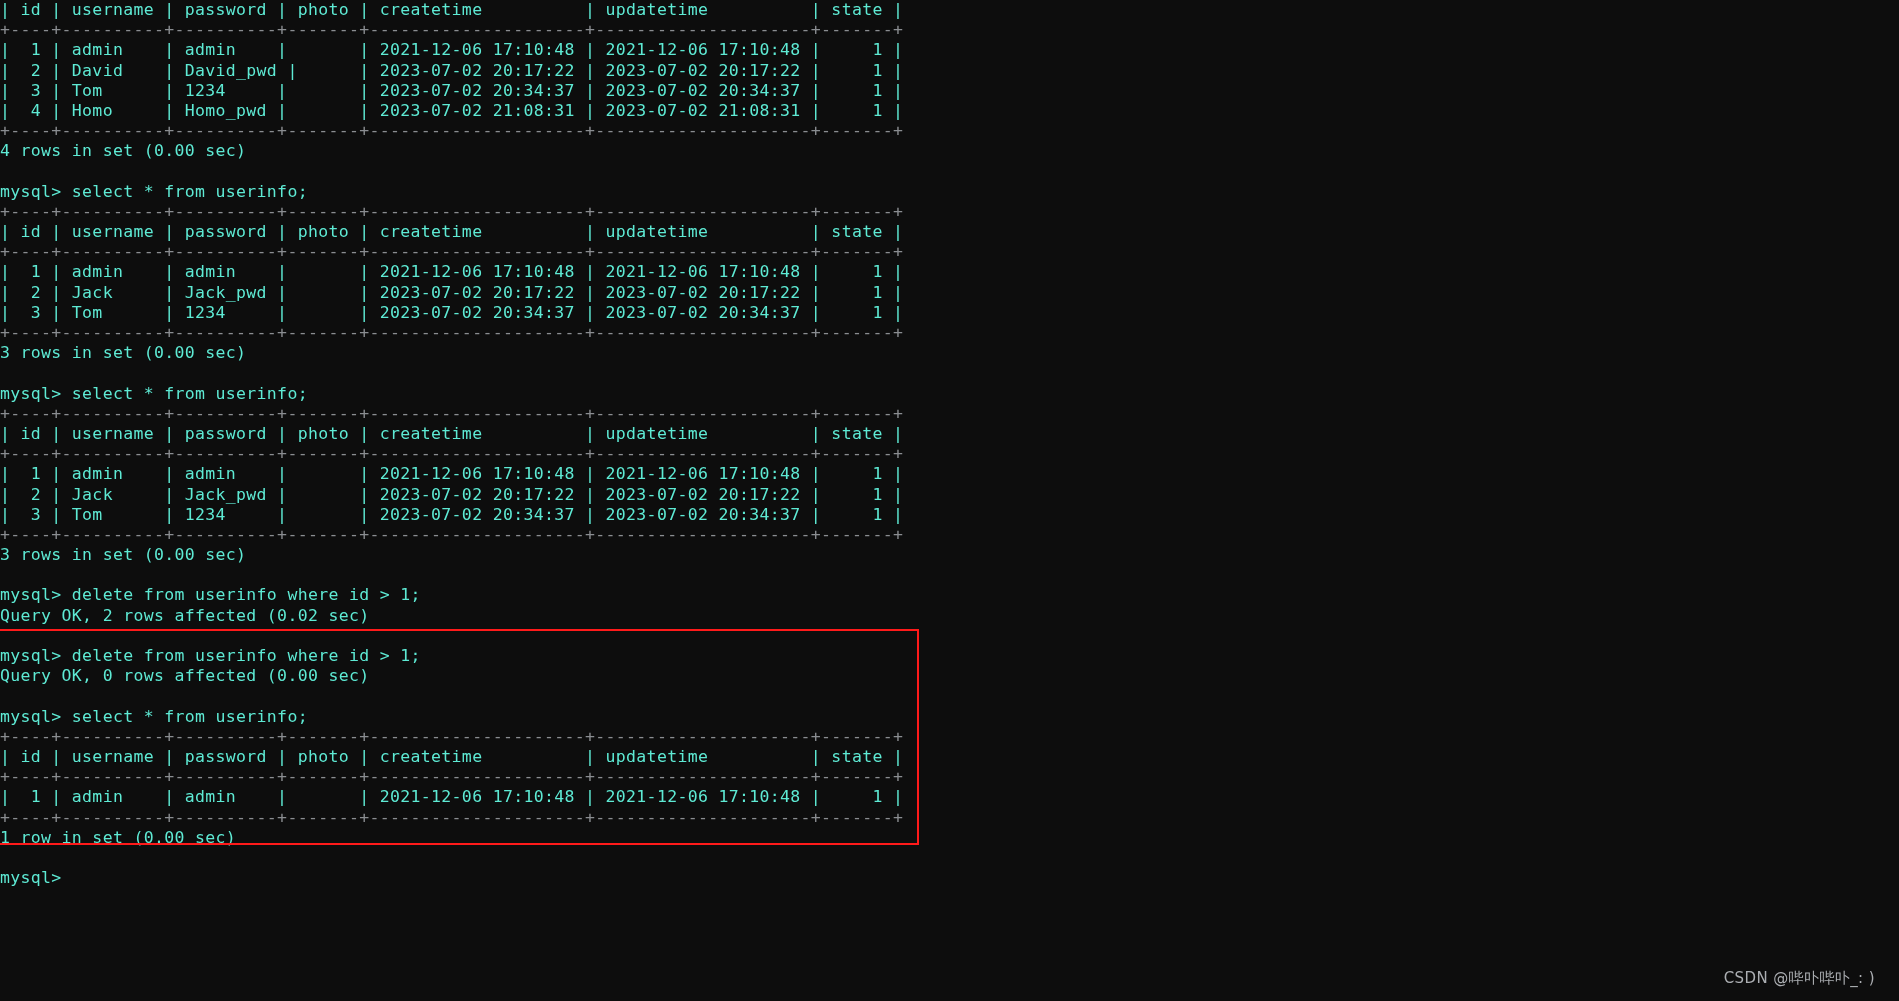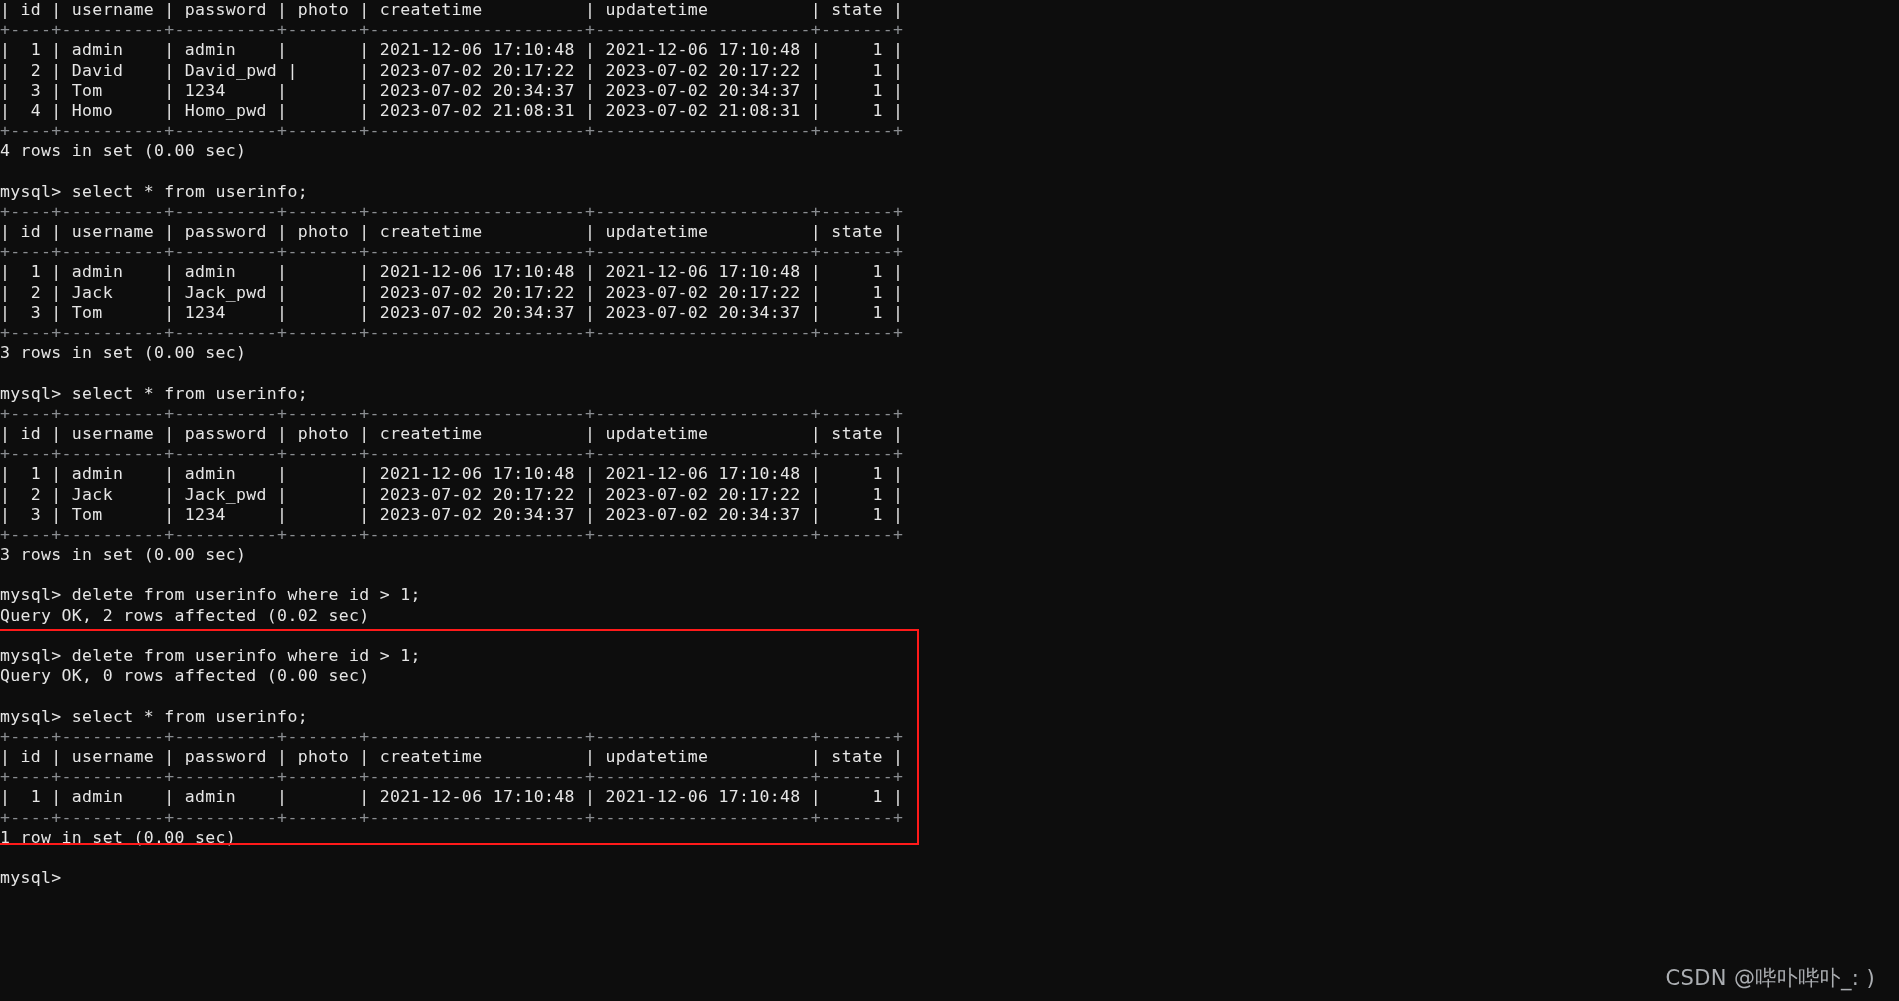--- a/index.html
+++ b/index.html
@@ -31,21 +31,21 @@
     top: 0px;
     white-space: pre;
     font-family: "DejaVu Sans Mono", "Liberation Mono", monospace;
     font-size: 16.5px;
     line-height: 20.2px;
     letter-spacing: 0.02em;
   }
   .line {
     white-space: pre;
     height: 20.2px;
-    color: #e5e5e5;
+    color: #5eead4;
   }
   .line.rule {
     color: #8a8d91;
   }
   .line.blank {
     color: transparent;
   }
   #highlight-box {
     position: absolute;
     left: 0px;
@@ -56,21 +56,21 @@
     border-left: none;
     box-sizing: border-box;
     pointer-events: none;
   }
   #watermark {
     position: absolute;
     right: 24px;
     bottom: 13px;
     color: #b9bcc0;
     font-family: "DejaVu Sans", "Liberation Sans", sans-serif;
-    font-size: 21px;
+    font-size: 15px;
     letter-spacing: 0.4px;
     opacity: 0.92;
   }
 </style>
 </head>
 <body>
 
 <div id="terminal" style="background: rgb(13, 13, 13); color: rgb(207, 210, 214);">
 
   <div id="console-lines"><div class="line">| id | username | password | photo | createtime          | updatetime          | state |</div><div class="line rule" style="color: rgb(138, 141, 145);">+----+----------+----------+-------+---------------------+---------------------+-------+</div><div class="line">|  1 | admin    | admin    |       | 2021-12-06 17:10:48 | 2021-12-06 17:10:48 |     1 |</div><div class="line">|  2 | David    | David_pwd |      | 2023-07-02 20:17:22 | 2023-07-02 20:17:22 |     1 |</div><div class="line">|  3 | Tom      | 1234     |       | 2023-07-02 20:34:37 | 2023-07-02 20:34:37 |     1 |</div><div class="line">|  4 | Homo     | Homo_pwd |       | 2023-07-02 21:08:31 | 2023-07-02 21:08:31 |     1 |</div><div class="line rule" style="color: rgb(138, 141, 145);">+----+----------+----------+-------+---------------------+---------------------+-------+</div><div class="line">4 rows in set (0.00 sec)</div><div class="line blank"></div><div class="line">mysql&gt; select * from userinfo;</div><div class="line rule" style="color: rgb(138, 141, 145);">+----+----------+----------+-------+---------------------+---------------------+-------+</div><div class="line">| id | username | password | photo | createtime          | updatetime          | state |</div><div class="line rule" style="color: rgb(138, 141, 145);">+----+----------+----------+-------+---------------------+---------------------+-------+</div><div class="line">|  1 | admin    | admin    |       | 2021-12-06 17:10:48 | 2021-12-06 17:10:48 |     1 |</div><div class="line">|  2 | Jack     | Jack_pwd |       | 2023-07-02 20:17:22 | 2023-07-02 20:17:22 |     1 |</div><div class="line">|  3 | Tom      | 1234     |       | 2023-07-02 20:34:37 | 2023-07-02 20:34:37 |     1 |</div><div class="line rule" style="color: rgb(138, 141, 145);">+----+----------+----------+-------+---------------------+---------------------+-------+</div><div class="line">3 rows in set (0.00 sec)</div><div class="line blank"></div><div class="line">mysql&gt; select * from userinfo;</div><div class="line rule" style="color: rgb(138, 141, 145);">+----+----------+----------+-------+---------------------+---------------------+-------+</div><div class="line">| id | username | password | photo | createtime          | updatetime          | state |</div><div class="line rule" style="color: rgb(138, 141, 145);">+----+----------+----------+-------+---------------------+---------------------+-------+</div><div class="line">|  1 | admin    | admin    |       | 2021-12-06 17:10:48 | 2021-12-06 17:10:48 |     1 |</div><div class="line">|  2 | Jack     | Jack_pwd |       | 2023-07-02 20:17:22 | 2023-07-02 20:17:22 |     1 |</div><div class="line">|  3 | Tom      | 1234     |       | 2023-07-02 20:34:37 | 2023-07-02 20:34:37 |     1 |</div><div class="line rule" style="color: rgb(138, 141, 145);">+----+----------+----------+-------+---------------------+---------------------+-------+</div><div class="line">3 rows in set (0.00 sec)</div><div class="line blank"></div><div class="line">mysql&gt; delete from userinfo where id &gt; 1;</div><div class="line">Query OK, 2 rows affected (0.02 sec)</div><div class="line blank"></div><div class="line">mysql&gt; delete from userinfo where id &gt; 1;</div><div class="line">Query OK, 0 rows affected (0.00 sec)</div><div class="line blank"></div><div class="line">mysql&gt; select * from userinfo;</div><div class="line rule" style="color: rgb(138, 141, 145);">+----+----------+----------+-------+---------------------+---------------------+-------+</div><div class="line">| id | username | password | photo | createtime          | updatetime          | state |</div><div class="line rule" style="color: rgb(138, 141, 145);">+----+----------+----------+-------+---------------------+---------------------+-------+</div><div class="line">|  1 | admin    | admin    |       | 2021-12-06 17:10:48 | 2021-12-06 17:10:48 |     1 |</div><div class="line rule" style="color: rgb(138, 141, 145);">+----+----------+----------+-------+---------------------+---------------------+-------+</div><div class="line">1 row in set (0.00 sec)</div><div class="line blank"></div><div class="line">mysql&gt;</div></div>

